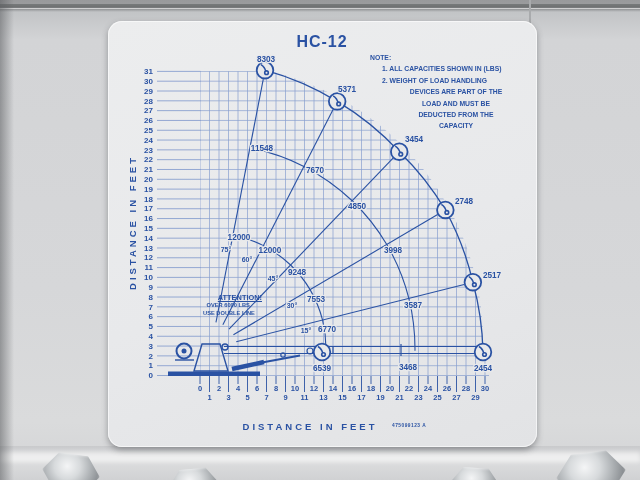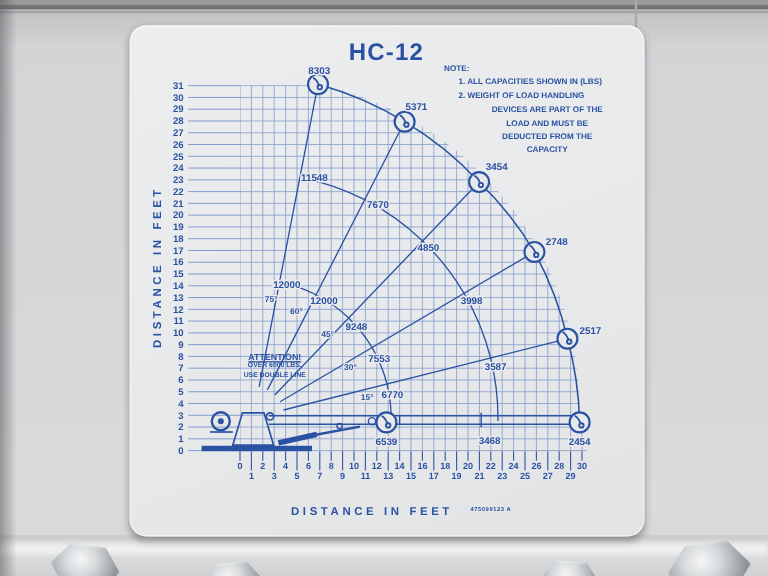--- a/index.html
+++ b/index.html
@@ -15,27 +15,27 @@
   .right-seam{position:absolute;left:529px;top:0;width:2px;height:24px;background:#a9abad;}
   .bottom-sill{position:absolute;left:0;top:446px;width:640px;height:34px;
       background:linear-gradient(180deg,#c9cacc, #dddedf 40%, #d0d1d3);}
   .bottom-highlight{position:absolute;left:0;top:452px;width:640px;height:10px;background:rgba(255,255,255,.55);filter:blur(2px);}
   
   .placard{position:absolute;left:108px;top:21px;width:429px;height:426px;border-radius:14px;
       background:linear-gradient(160deg,#ecedee 0%,#e8e9eb 55%,#e2e3e5 100%);
       box-shadow:0 3px 6px rgba(60,62,66,.45), inset 0 0 0 1px rgba(255,255,255,.6);}
   .ink{color:#2a52a3;}
   .chart-title{position:absolute;left:260px;top:33px;width:124px;text-align:center;
-      font-size:20px;font-weight:bold;letter-spacing:1px;}
+      font-size:16px;font-weight:bold;letter-spacing:1px;}
   .note-block{position:absolute;left:370px;top:52px;width:158px;font-size:6.8px;font-weight:bold;line-height:11.4px;}
   .note-heading{text-align:left;}
   .note-l1,.note-l2{text-align:left;padding-left:12px;}
   .note-l3,.note-l4,.note-l5,.note-l6{text-align:center;padding-left:14px;}
   .attention-block{position:absolute;left:196px;top:293px;width:66px;text-align:center;}
-  .attention-heading{font-size:7.4px;font-weight:bold;text-decoration:underline;line-height:9px;}
+  .attention-heading{font-size:7.4px;font-weight:bold;text-decoration:underline;line-height:9px;text-align:right;}
   .attention-line{font-size:5.7px;font-weight:bold;line-height:7.6px;}
   .x-axis-title{position:absolute;left:220px;top:421px;width:180px;text-align:center;
       font-size:9.5px;font-weight:bold;letter-spacing:3px;}
   .y-axis-title{position:absolute;left:33px;top:216px;width:200px;height:13px;text-align:center;
       font-size:9.5px;font-weight:bold;letter-spacing:3px;transform:rotate(-90deg);}
   .part-number{position:absolute;left:392px;top:423px;width:80px;font-size:4.8px;font-weight:bold;letter-spacing:.5px;}
   svg#chart{position:absolute;left:0;top:0;}
   
   .bolt{position:absolute;clip-path:polygon(25% 5%,75% 5%,100% 50%,75% 95%,25% 95%,0 50%);
       background:radial-gradient(circle at 42% 35%,#f4f5f6 0%,#d7dadc 30%,#aeb2b5 55%,#84888c 80%,#6d7175 100%);

